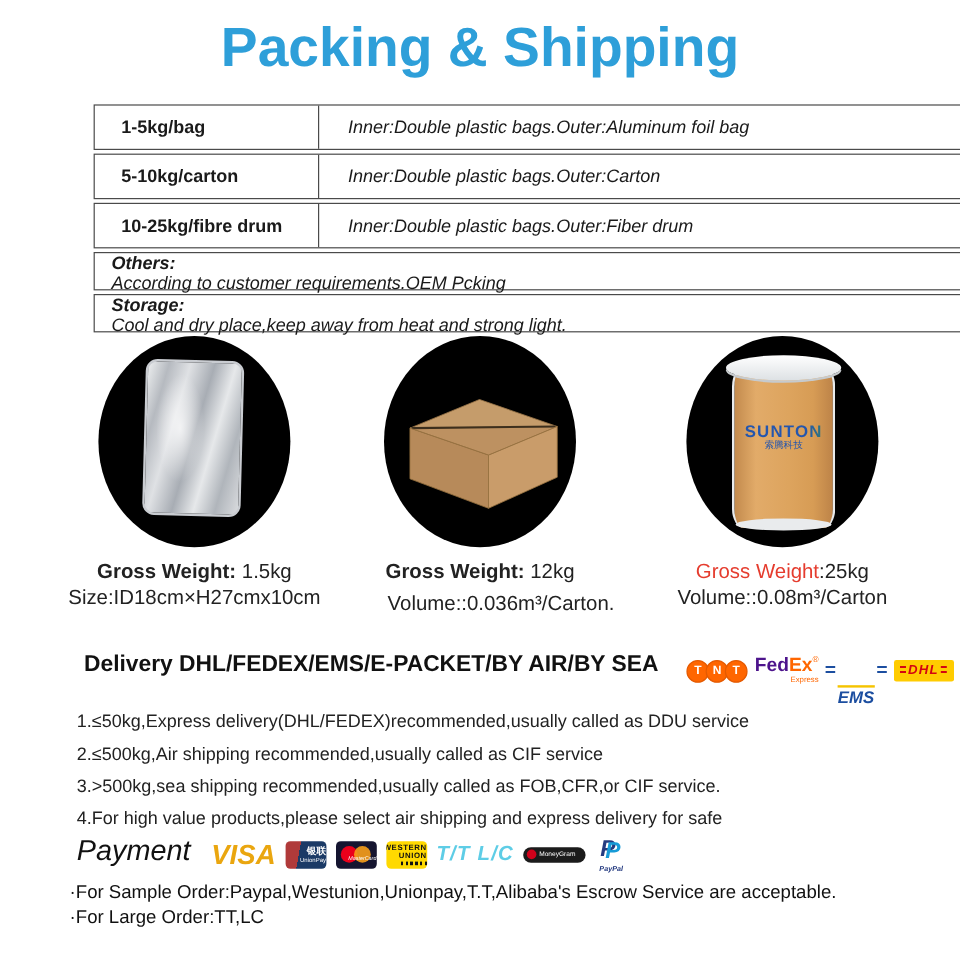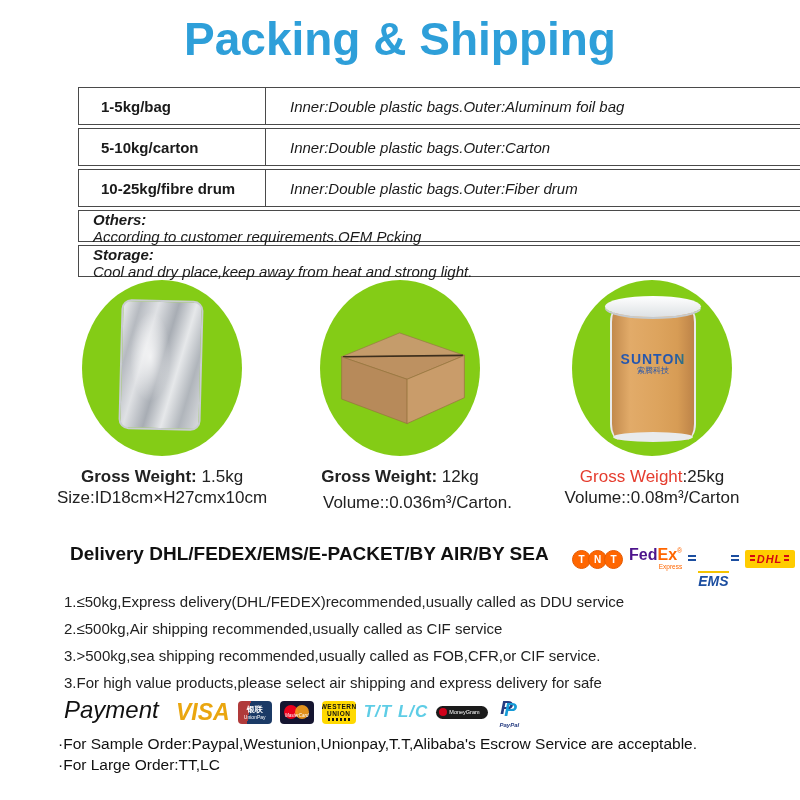--- a/index.html
+++ b/index.html
@@ -18,21 +18,21 @@
   .prow .c2{flex:1;display:flex;align-items:center;padding-left:24px;font-style:italic;}
   .prow.single{height:30px;padding-left:14px;font-style:italic;flex-direction:column;}
   .prow.single .lbl{font-weight:bold;margin-right:2px;}
 
   
   .pkgs{position:absolute;top:280px;left:0;width:100%;display:flex;}
   .pkg-col{width:220px;}
   .pkg-col.c1{margin-left:52px;}
   .pkg-col.c2{margin-left:16px;width:224px;}
   .pkg-col.c3{margin-left:28px;width:224px;}
-  .pkg-circle{width:160px;height:176px;border-radius:50%;background:#84cc16;margin:0 auto;
+  .pkg-circle{width:160px;height:176px;border-radius:50%;background:#000000;margin:0 auto;
               position:relative;overflow:hidden;}
 
   
   .bag{position:absolute;left:38px;top:20px;width:78px;height:126px;border-radius:10px;
        background:linear-gradient(105deg,#eceeef 0%,#b6bac0 16%,#dfe1e4 32%,#a8adb4 50%,#e6e8ea 66%,#b0b5bb 82%,#d9dbde 100%);
        border:2px solid #c9ccd1;transform:rotate(1.5deg);}
   .bag:after{content:"";position:absolute;left:8px;top:10px;width:40px;height:90px;border-radius:50%;
        background:radial-gradient(closest-side,rgba(255,255,255,.75),rgba(255,255,255,0));}
 
   
@@ -76,21 +76,21 @@
 
   
   .notes{position:absolute;left:64px;top:588px;font-size:15px;color:#222;}
   .notes div{height:27px;line-height:27px;}
 
   
   .pheading{position:absolute;left:64px;top:696px;font-size:24px;font-weight:500;color:#111;margin:0;font-style:italic;}
   .pay-logos{position:absolute;left:176px;top:698px;display:flex;align-items:center;gap:8px;height:28px;}
   .visa{font-size:23px;font-weight:bold;font-style:italic;color:#eaa60f;letter-spacing:0px;}
   .card{width:34px;height:23px;border-radius:4px;position:relative;overflow:hidden;
-        display:flex;flex-direction:column;align-items:center;justify-content:center;}
+        display:flex;flex-direction:column;align-items:flex-end;justify-content:center;}
   .unionpay{background:linear-gradient(100deg,#b03a3a 0 34%,#1b3a66 34%);}
   .unionpay .cn{color:#fff;font-size:8px;font-weight:bold;line-height:9px;}
   .unionpay .en{color:#fff;font-size:5px;line-height:6px;}
   .mastercard{background:#151530;}
   .mastercard .c{position:absolute;top:4px;width:14px;height:14px;border-radius:50%;}
   .mastercard .c.red{left:4px;background:#eb001b;}
   .mastercard .c.org{left:15px;background:#f79e1b;opacity:.9;}
   .mastercard .mtxt{position:relative;color:#fff;font-size:4.5px;font-style:italic;z-index:2;margin-top:6px;}
   .wu{background:#ffd900;}
   .wu span{color:#111;font-weight:bold;font-size:6.5px;line-height:7px;letter-spacing:.5px;}
@@ -209,21 +209,21 @@
       <span class="txt">DHL</span>
       <span class="stripe"></span>
     </div>
 
   </div>
 
   <div class="notes">
     <div>1.≤50kg,Express delivery(DHL/FEDEX)recommended,usually called as DDU service</div>
     <div>2.≤500kg,Air shipping recommended,usually called as CIF service</div>
     <div>3.&gt;500kg,sea shipping recommended,usually called as FOB,CFR,or CIF service.</div>
-    <div>3.For high value products,please select air shipping and express delivery for safe</div>
+    <div>4.For high value products,please select air shipping and express delivery for safe</div>
   </div>
 
   <h2 class="pheading">Payment</h2>
 
   <div class="pay-logos">
     <span class="visa">VISA</span>
     <div class="card unionpay">
       <span class="cn">银联</span>
       <span class="en">UnionPay</span>
     </div>

